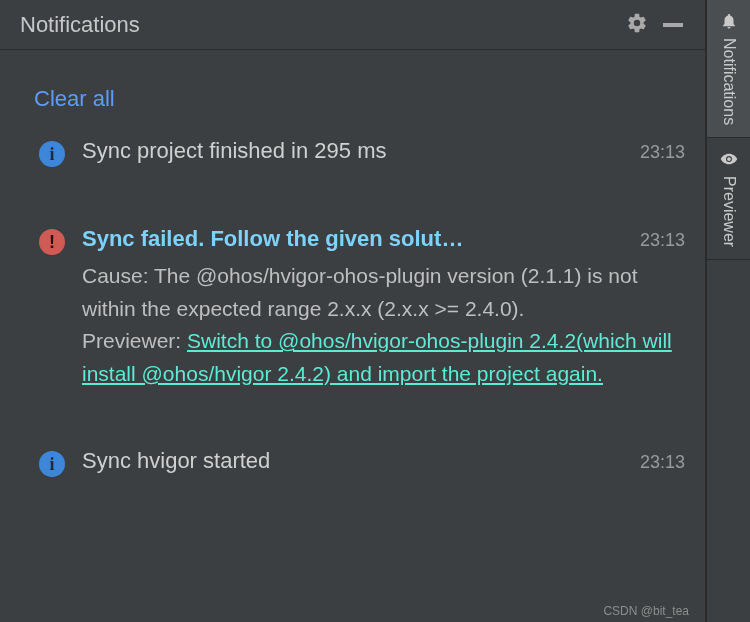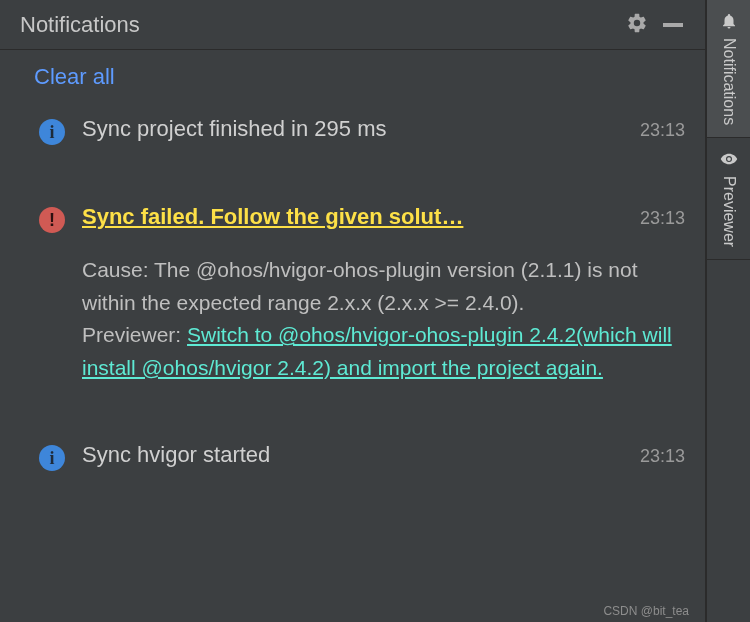--- a/index.html
+++ b/index.html
@@ -46,21 +46,21 @@
   }
 
   .subheader {
     display:flex; align-items:center;
     padding: 14px 20px 8px 34px;
   }
   .subheader .label {
     font-size: 20px; color:#8a8a8a; flex:1;
   }
   .subheader .clear {
-    font-size: 22px; color:#5e9bff; cursor:pointer;
+    font-size: 22px; color:#5e9bff; cursor:pointer;margin-top:22px;
   }
 
   .body {
     flex:1; overflow:hidden;
     padding: 0 0 0 0;
     border-left: 4px solid transparent;
     position: relative;
   }
 
   .notif {
@@ -91,28 +91,28 @@
     font-weight:900; font-size:18px;
   }
   .notif .content { flex:1; min-width:0; }
   .notif .title-row { display:flex; align-items:baseline; gap:10px;}
   .notif .title {
     font-size: 22px;
     color:#d0d0d0;
     white-space: nowrap; overflow:hidden; text-overflow:ellipsis;
     flex:1; min-width:0;
   }
-  .notif.error .title { font-weight:700; color:#fde047;text-decoration:underline; }
+  .notif.error .title { font-weight:700; color:#7dd3fc; }
   .notif .time {
     font-size: 18px; color:#9a9a9a; flex:0 0 auto;margin-left:14px;
   }
   .notif .detail {
     font-size: 21px; color:#bfbfbf;
     line-height: 1.55;
-    margin-top: 24px;
+    margin-top: 8px;
     padding-right: 4px;
   }
   .notif .detail .link { color:#5eead4; cursor:pointer;text-decoration:underline; }
 
   .watermark {
     position:absolute; right:16px; bottom:4px;
     font-size:12px; color:#8d8d8d;
   }
 
   

